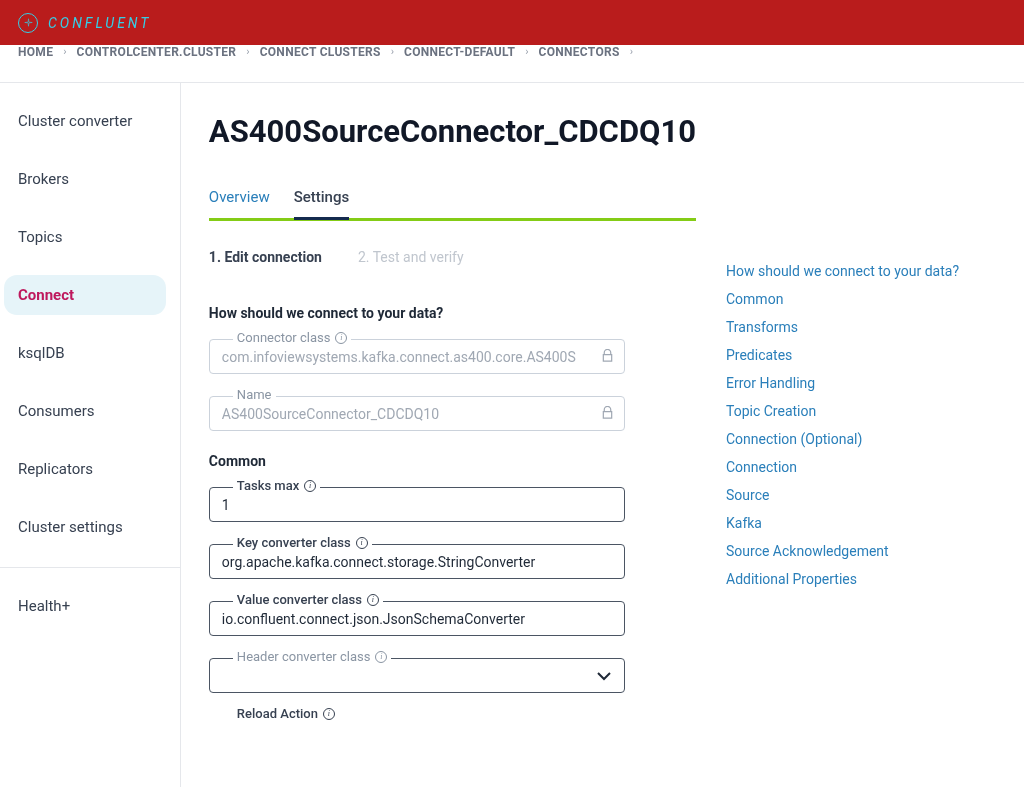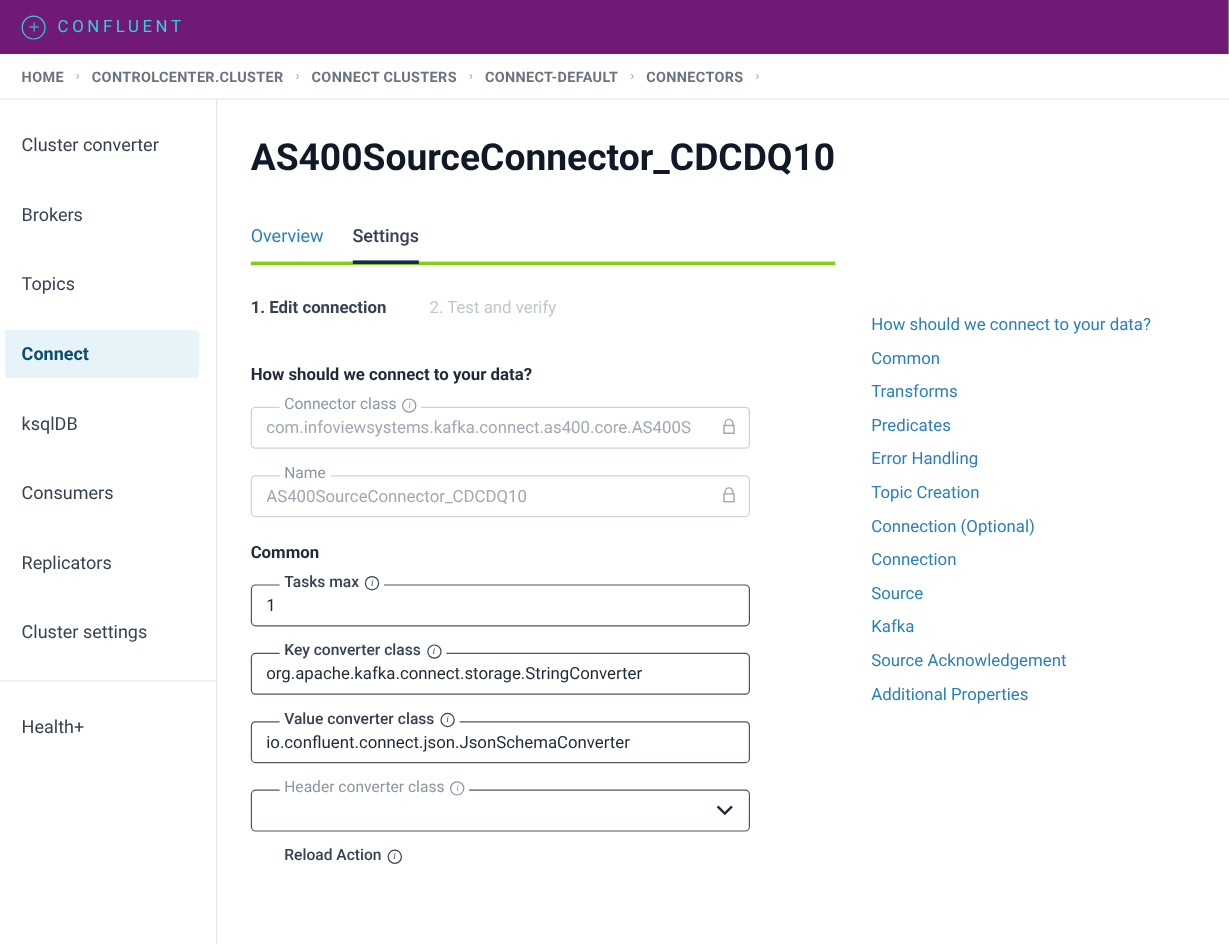--- a/index.html
+++ b/index.html
@@ -6,25 +6,26 @@
   body {
     font-family: -apple-system, BlinkMacSystemFont, "Segoe UI", Roboto, "Helvetica Neue", Arial, sans-serif;
     font-size: 14px;
     color: #1f2937;
     background: #fff;
     width: 1024px;
     height: 787px;
     overflow: hidden;
   }
   .header-bar {
-    background: #701a75;
+    background: #b91c1c;
     height: 45px;
     display: flex;
     align-items: center;
     padding: 2px 18px;
+    font-style: italic;
   }
   .logo-circle {
     width: 20px;
     height: 20px;
     border: 1.5px solid #36cee6;
     border-radius: 50%;
     display: flex;
     align-items: center;
     justify-content: center;
     margin-right: 10px;
@@ -35,21 +36,21 @@
   }
   .brand-text {
     color: #36cee6;
     letter-spacing: 3px;
     font-size: 14px;
     font-weight: 400;
   }
   .breadcrumb-bar {
     height: 38px;
     display: flex;
-    align-items: center;
+    align-items: flex-start;
     padding: 0 18px;
     border-bottom: 1px solid #e5e7eb;
   }
   .breadcrumb-item {
     font-size: 12px;
     font-weight: 700;
     color: #6b7280;
     letter-spacing: 0.3px;
   }
   .breadcrumb-sep {
@@ -73,25 +74,25 @@
   .sidebar-item {
     padding: 11px 18px;
     font-size: 15px;
     color: #374151;
     cursor: pointer;
     margin-bottom: 18px;
   }
   .sidebar-item.active {
     background: #e6f4f9;
     font-weight: 700;
-    color: #0c4a6e;
+    color: #be185d;
     margin-left: 4px;
     margin-right: 14px;
     padding-left: 14px;
-    border-radius: 3px;
+    border-radius: 13px;
   }
   .sidebar-divider {
     height: 1px;
     background: #e5e7eb;
     margin: 2px 0 18px 0;
   }
   .content {
     flex: 1;
     display: flex;
     padding: 30px 28px 0 28px;

